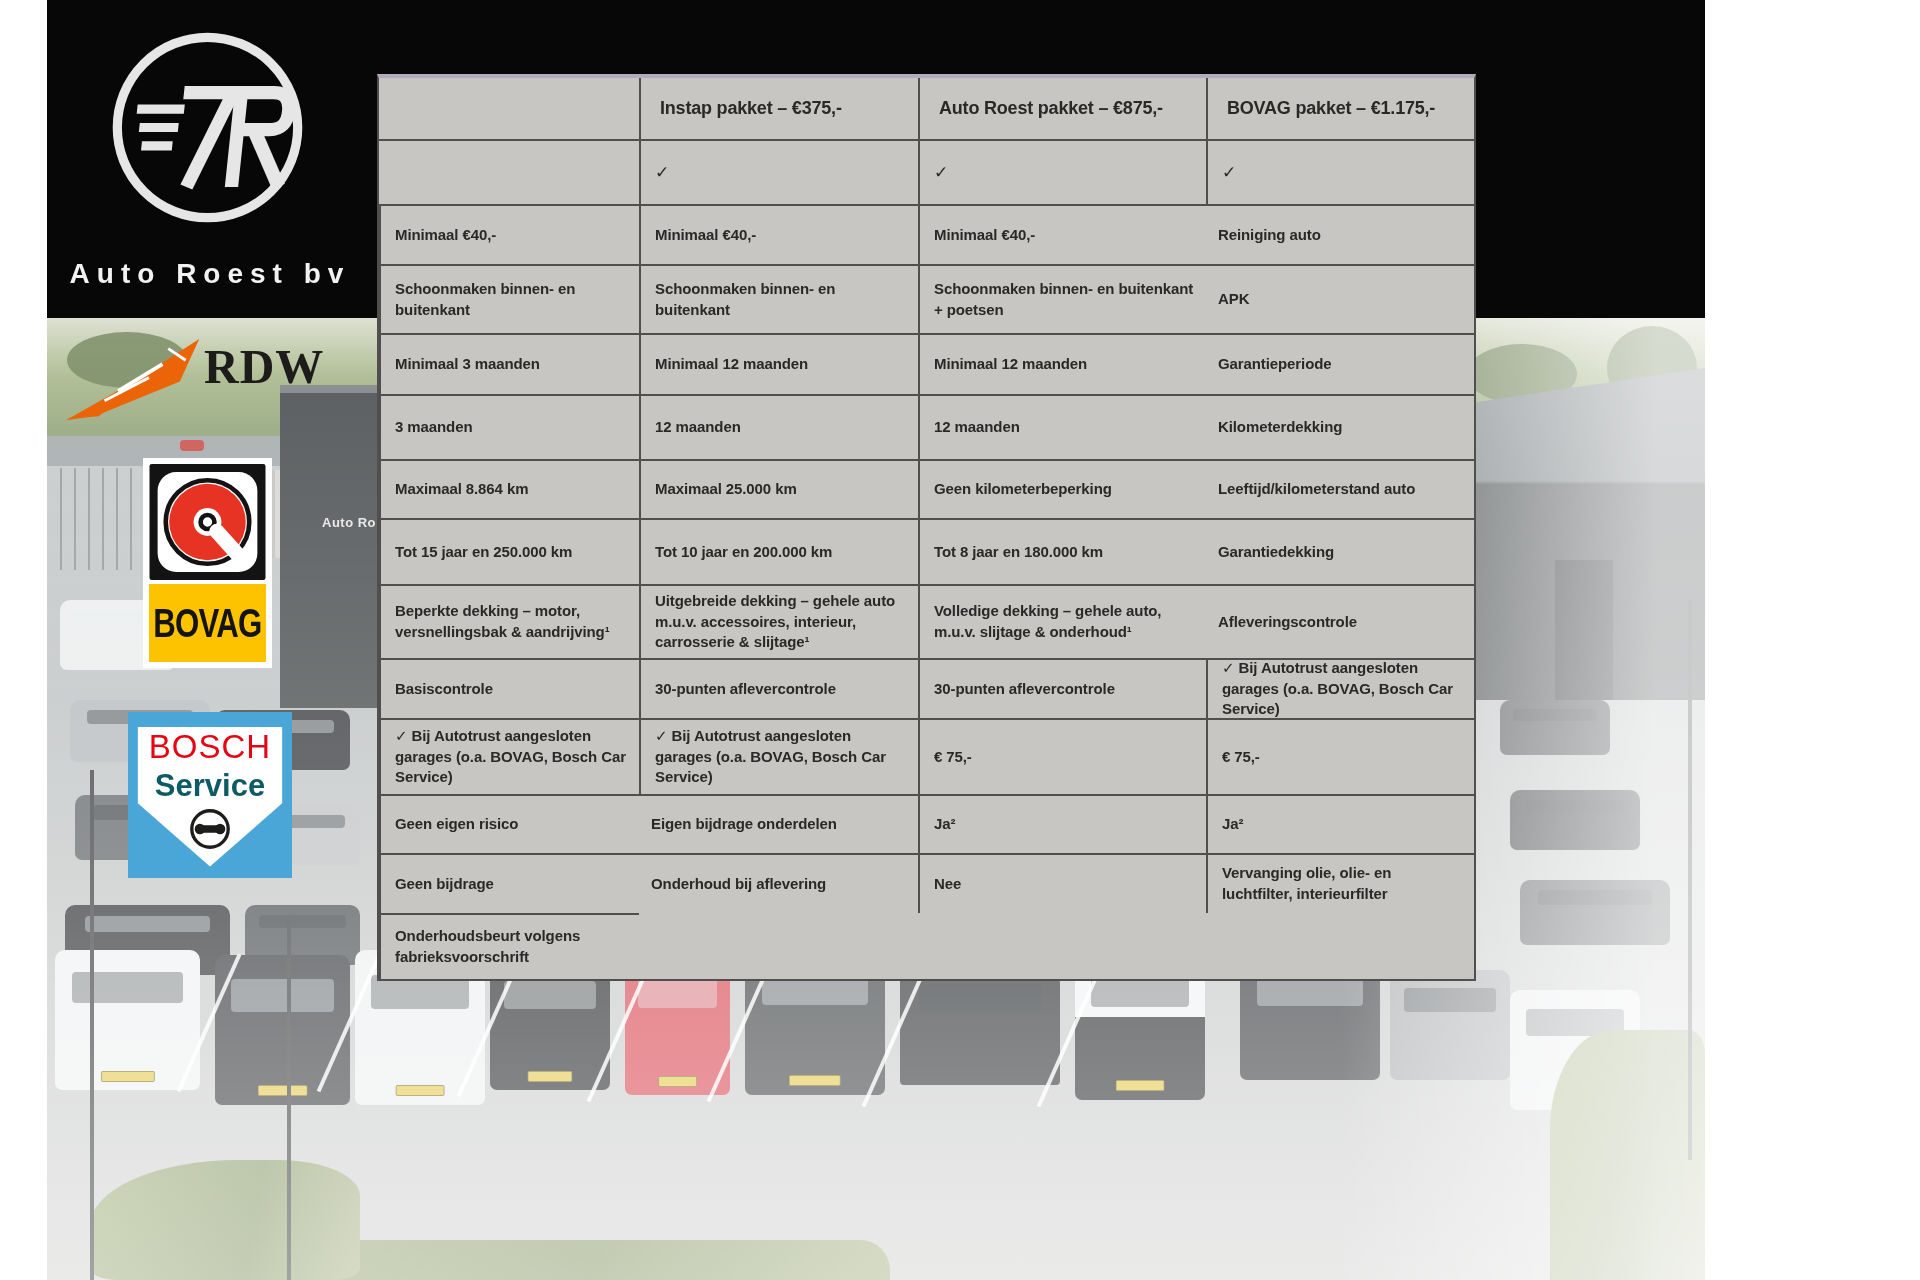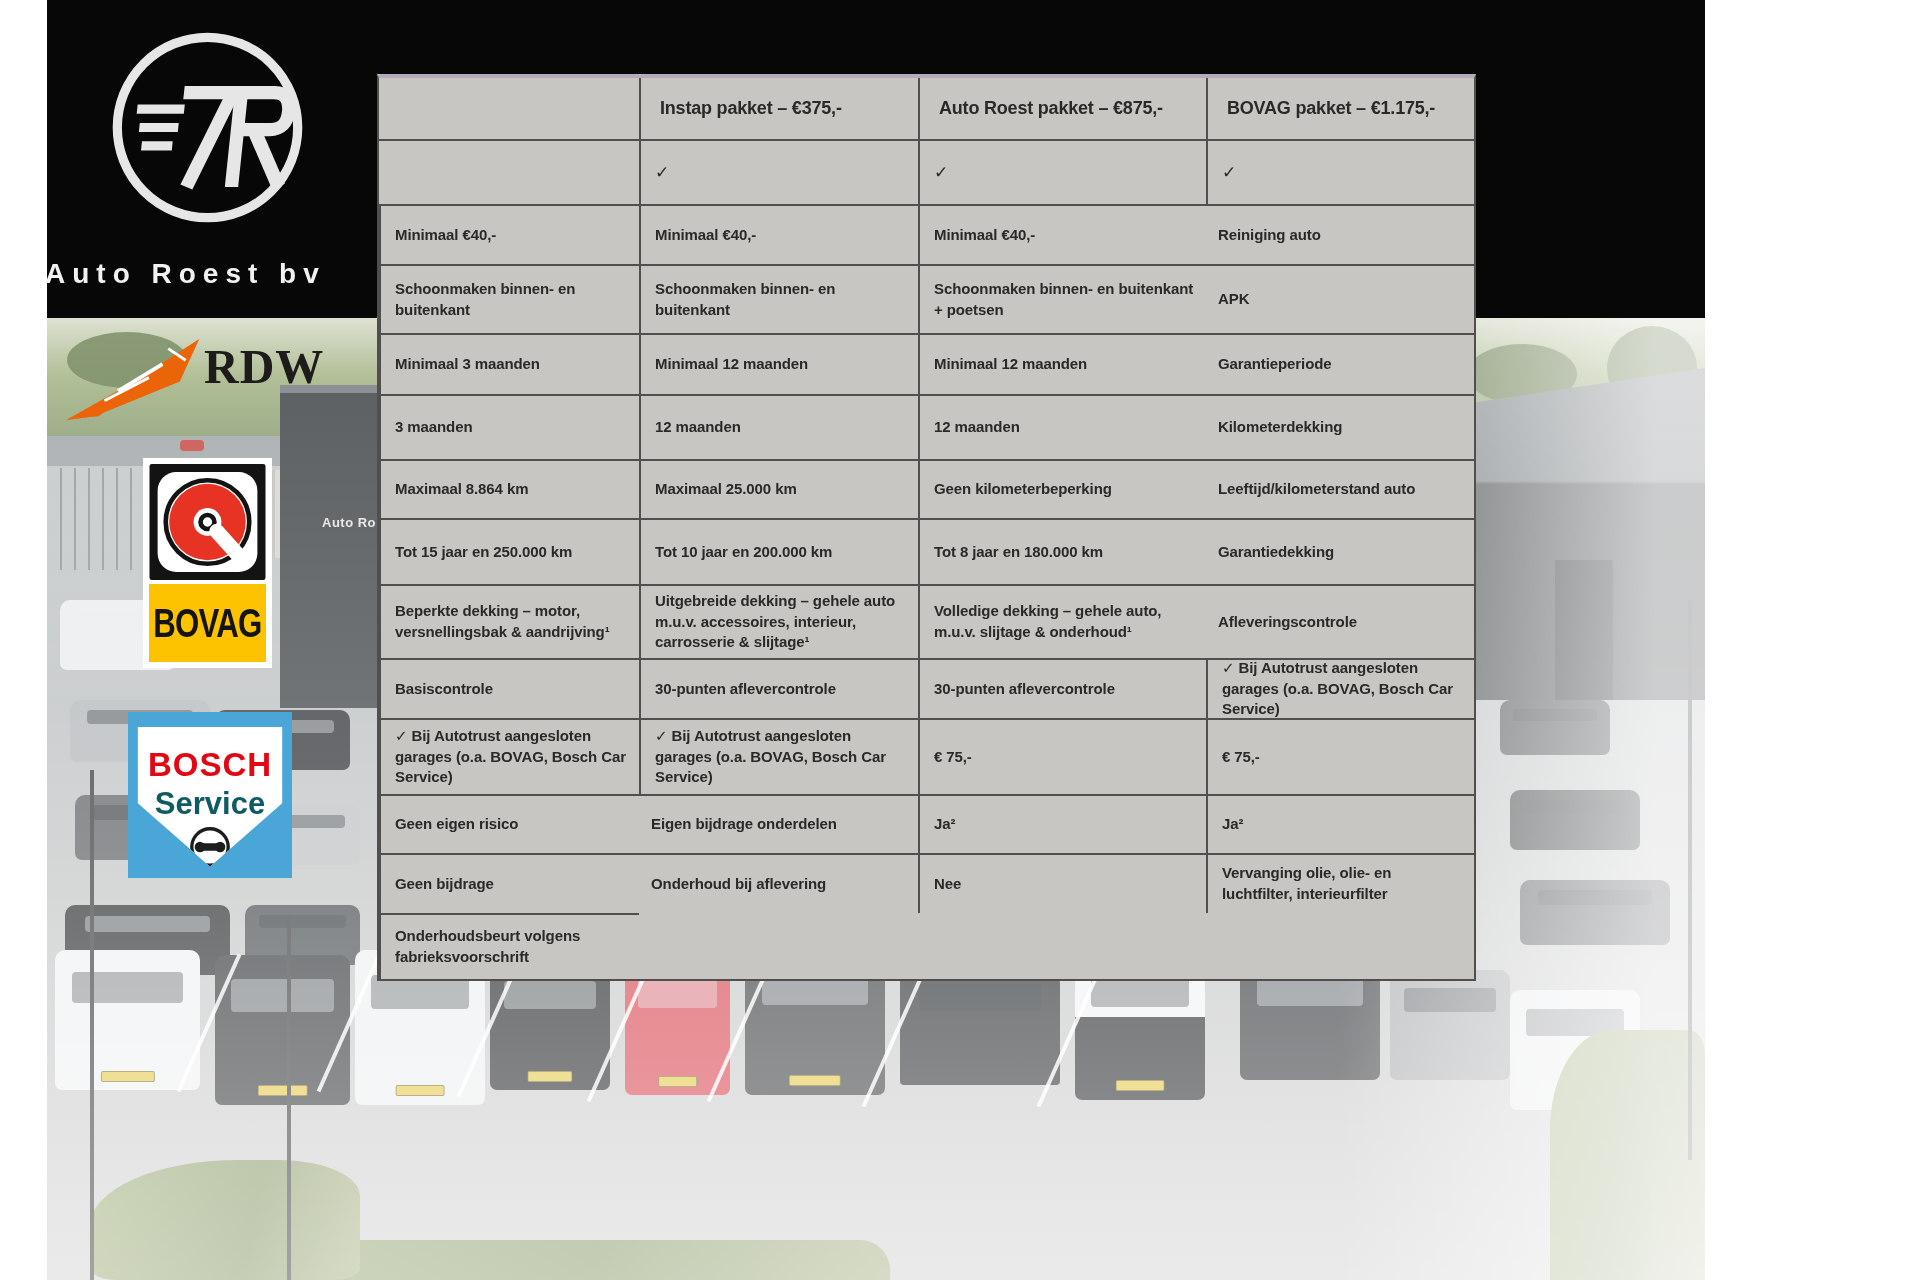--- a/index.html
+++ b/index.html
@@ -41,21 +41,21 @@
                background:rgba(25,30,35,.45);border-radius:4px;}
   .car.lightwin::before{background:rgba(228,234,238,.4);}
   .car.plate::after{content:"";position:absolute;left:50%;transform:translateX(-50%);bottom:6%;
                width:36%;height:9px;background:#e3c63d;border:1px solid rgba(0,0,0,.45);border-radius:2px;}
   .photo::after{content:"";position:absolute;inset:0;pointer-events:none;
      background:linear-gradient(180deg,rgba(255,255,255,.18) 0%,rgba(255,255,255,.34) 55%,rgba(255,255,255,.56) 100%),
                 linear-gradient(90deg,rgba(255,255,255,0) 78%,rgba(255,255,255,.65) 97%);}
 
   
   .monogram{position:absolute;left:105px;top:25px;width:205px;height:205px;z-index:3;}
-  .company{position:absolute;left:45px;top:258px;width:330px;text-align:left;z-index:3;
+  .company{position:absolute;left:45px;top:258px;width:330px;text-align:center;z-index:3;
            color:#f2f2f2;font-size:28px;font-weight:bold;letter-spacing:7px;}
 
   
   .rdw{position:absolute;left:60px;top:333px;width:280px;height:100px;z-index:3;}
   .rdw svg{position:absolute;left:0;top:2px;}
   .rdw .rdw-text{position:absolute;left:144px;top:6px;font-family:"Liberation Serif","DejaVu Serif",serif;
                  font-weight:bold;font-size:48px;color:var(--rdw-text);letter-spacing:1px;}
 
   
   .bovag{position:absolute;left:143px;top:458px;width:129px;height:210px;background:#fff;z-index:3;
@@ -63,21 +63,21 @@
   .bovag .top{position:absolute;left:6px;top:6px;width:117px;height:116px;}
   .bovag .bottom{position:absolute;left:6px;top:126px;width:117px;height:78px;background:var(--bovag-yellow);
          display:flex;align-items:center;justify-content:center;overflow:hidden;}
   .bovag .bottom span{font-size:40px;font-weight:800;color:#141414;transform:scaleX(.78);letter-spacing:-1px;}
 
   
   .bosch{position:absolute;left:128px;top:712px;width:164px;height:166px;background:var(--bosch-blue);z-index:3;}
   .bosch .shield{position:absolute;inset:0;background:#fff;
         clip-path:polygon(6% 9%,94% 9%,94% 55%,50% 93%,6% 55%);
         display:flex;flex-direction:column;align-items:center;}
-  .bosch .l1{margin-top:34px;font-size:33px;font-weight:700;color:var(--bosch-red);letter-spacing:1px;}
+  .bosch .l1{margin-top:16px;font-size:33px;font-weight:400;color:var(--bosch-red);letter-spacing:1px;}
   .bosch .l2{margin-top:2px;font-size:31px;font-weight:bold;color:var(--bosch-teal);}
   .bosch svg{margin-top:2px;}
 
   
   .pkg-table{position:absolute;left:377px;top:74px;z-index:4;background:var(--table-bg);
      border:2px solid var(--table-line);border-top:4px solid var(--table-accent);
      display:grid;grid-template-columns:260px 279px 288px 268px;
      grid-template-rows:61px 65px 60px 69px 61px 65px 59px 66px 74px 60px 76px 59px 60px 66px;
      color:var(--text-dark);}
   .cell{display:flex;align-items:center;padding:5px 12px 5px 14px;box-sizing:border-box;

